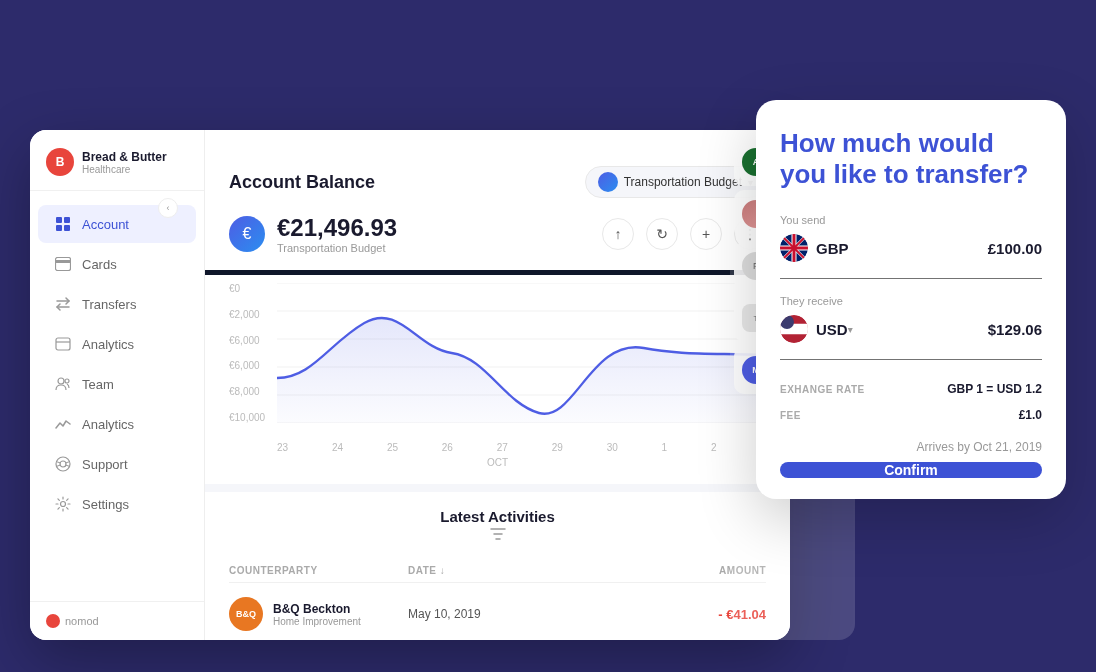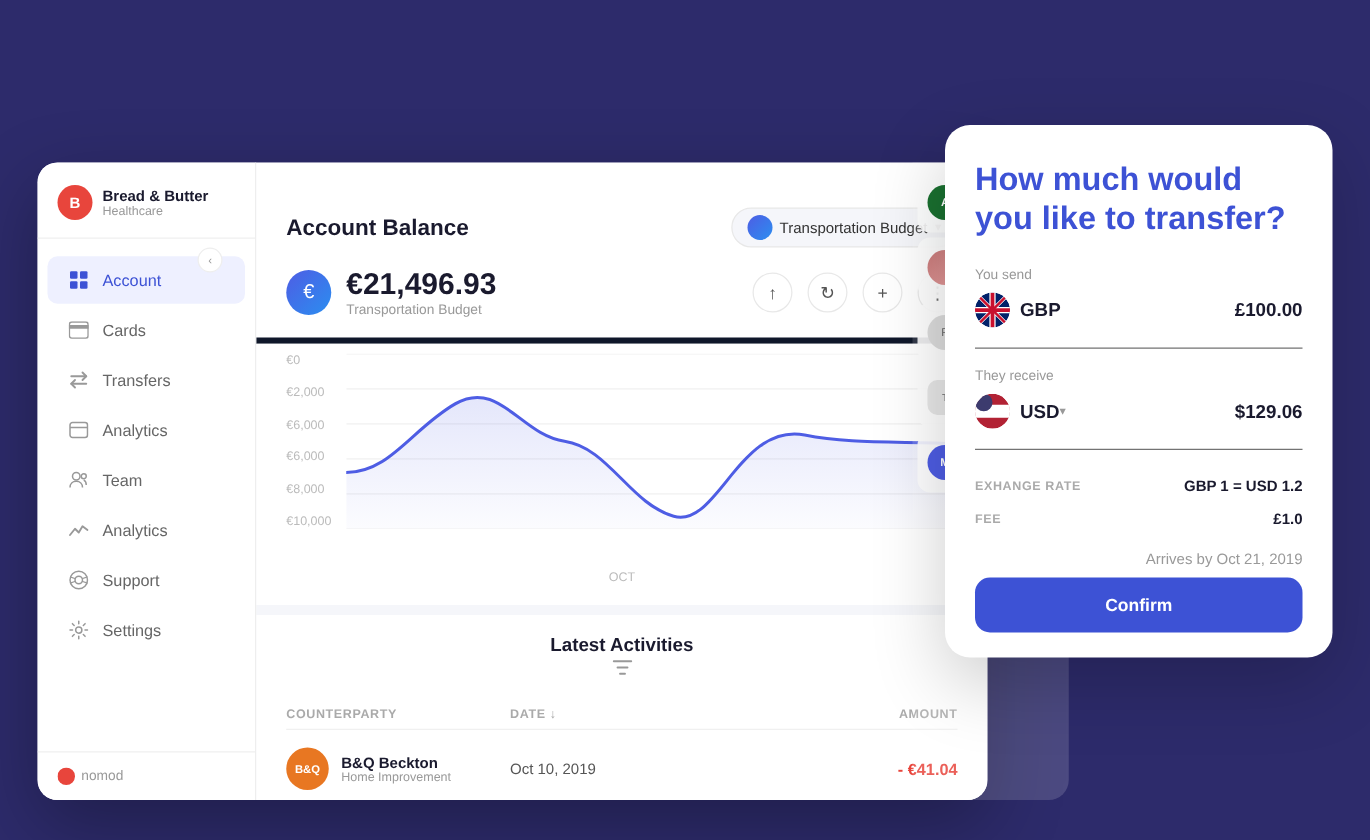--- a/index.html
+++ b/index.html
@@ -489,21 +489,20 @@
       text-align: right;
       margin-top: 12px;
     }
 
     .confirm-btn {
       width: 100%;
       background: #3d52d5;
       color: white;
       border: none;
       border-radius: 12px;
-      padding: 14px;
       font-size: 14px;
       font-weight: 700;
       cursor: pointer;
       margin-top: 8px;
     }
 
     
     .side-transactions {
       position: absolute;
       left: 730px;
@@ -721,20 +720,32 @@
             <line x1="0" y1="84" x2="560" y2="84" stroke="#f0f0f0" stroke-width="1"></line>
             <line x1="0" y1="112" x2="560" y2="112" stroke="#f0f0f0" stroke-width="1"></line>
             <line x1="0" y1="140" x2="560" y2="140" stroke="#f0f0f0" stroke-width="1"></line>
 
             <path d="M0,95 C40,95 60,60 100,40 C140,20 160,65 200,70 C240,75 260,120 300,130 C340,140 360,55 420,65 C460,72 500,70 560,72 L560,140 L0,140 Z" fill="url(#chartGrad)"></path>
 
             <path d="M0,95 C40,95 60,60 100,40 C140,20 160,65 200,70 C240,75 260,120 300,130 C340,140 360,55 420,65 C460,72 500,70 560,72" fill="none" stroke="#4e5de4" stroke-width="2.5" stroke-linecap="round"></path>
           </svg>
         </div>
 
+        <div class="chart-x-labels">
+          <span>23</span>
+          <span>24</span>
+          <span>25</span>
+          <span>26</span>
+          <span>27</span>
+          <span>29</span>
+          <span>30</span>
+          <span>1</span>
+          <span>2</span>
+          <span>3</span>
+        </div>
       </div>
       <div class="chart-x-unit">OCT</div>
     </div>
 
     <div class="activities-section">
       <div class="activities-header">
         <div class="activities-title">Latest Activities</div>
         <div class="filter-icon">
           <svg width="18" height="18" viewBox="0 0 18 18" fill="none">
             <path d="M2 4h14M5 9h8M7 14h4" stroke="#999" stroke-width="1.5" stroke-linecap="round"></path>
@@ -749,21 +760,21 @@
       </div>
 
       <div class="table-row">
         <div class="counterparty-cell">
           <div class="cp-avatar" style="background:#e87722; font-size:9px">B&amp;Q</div>
           <div>
             <div class="cp-name">B&amp;Q Beckton</div>
             <div class="cp-category">Home Improvement</div>
           </div>
         </div>
-        <div class="date-cell">Oct 10, 2019</div>
+        <div class="date-cell">May 10, 2019</div>
         <div class="amount-cell">- €41.04</div>
       </div>
 
       <div class="table-row">
         <div class="counterparty-cell">
           <div class="cp-avatar" style="background:#1877f2; font-size:14px">f</div>
           <div>
             <div class="cp-name">Facebook</div>
           </div>
         </div>

